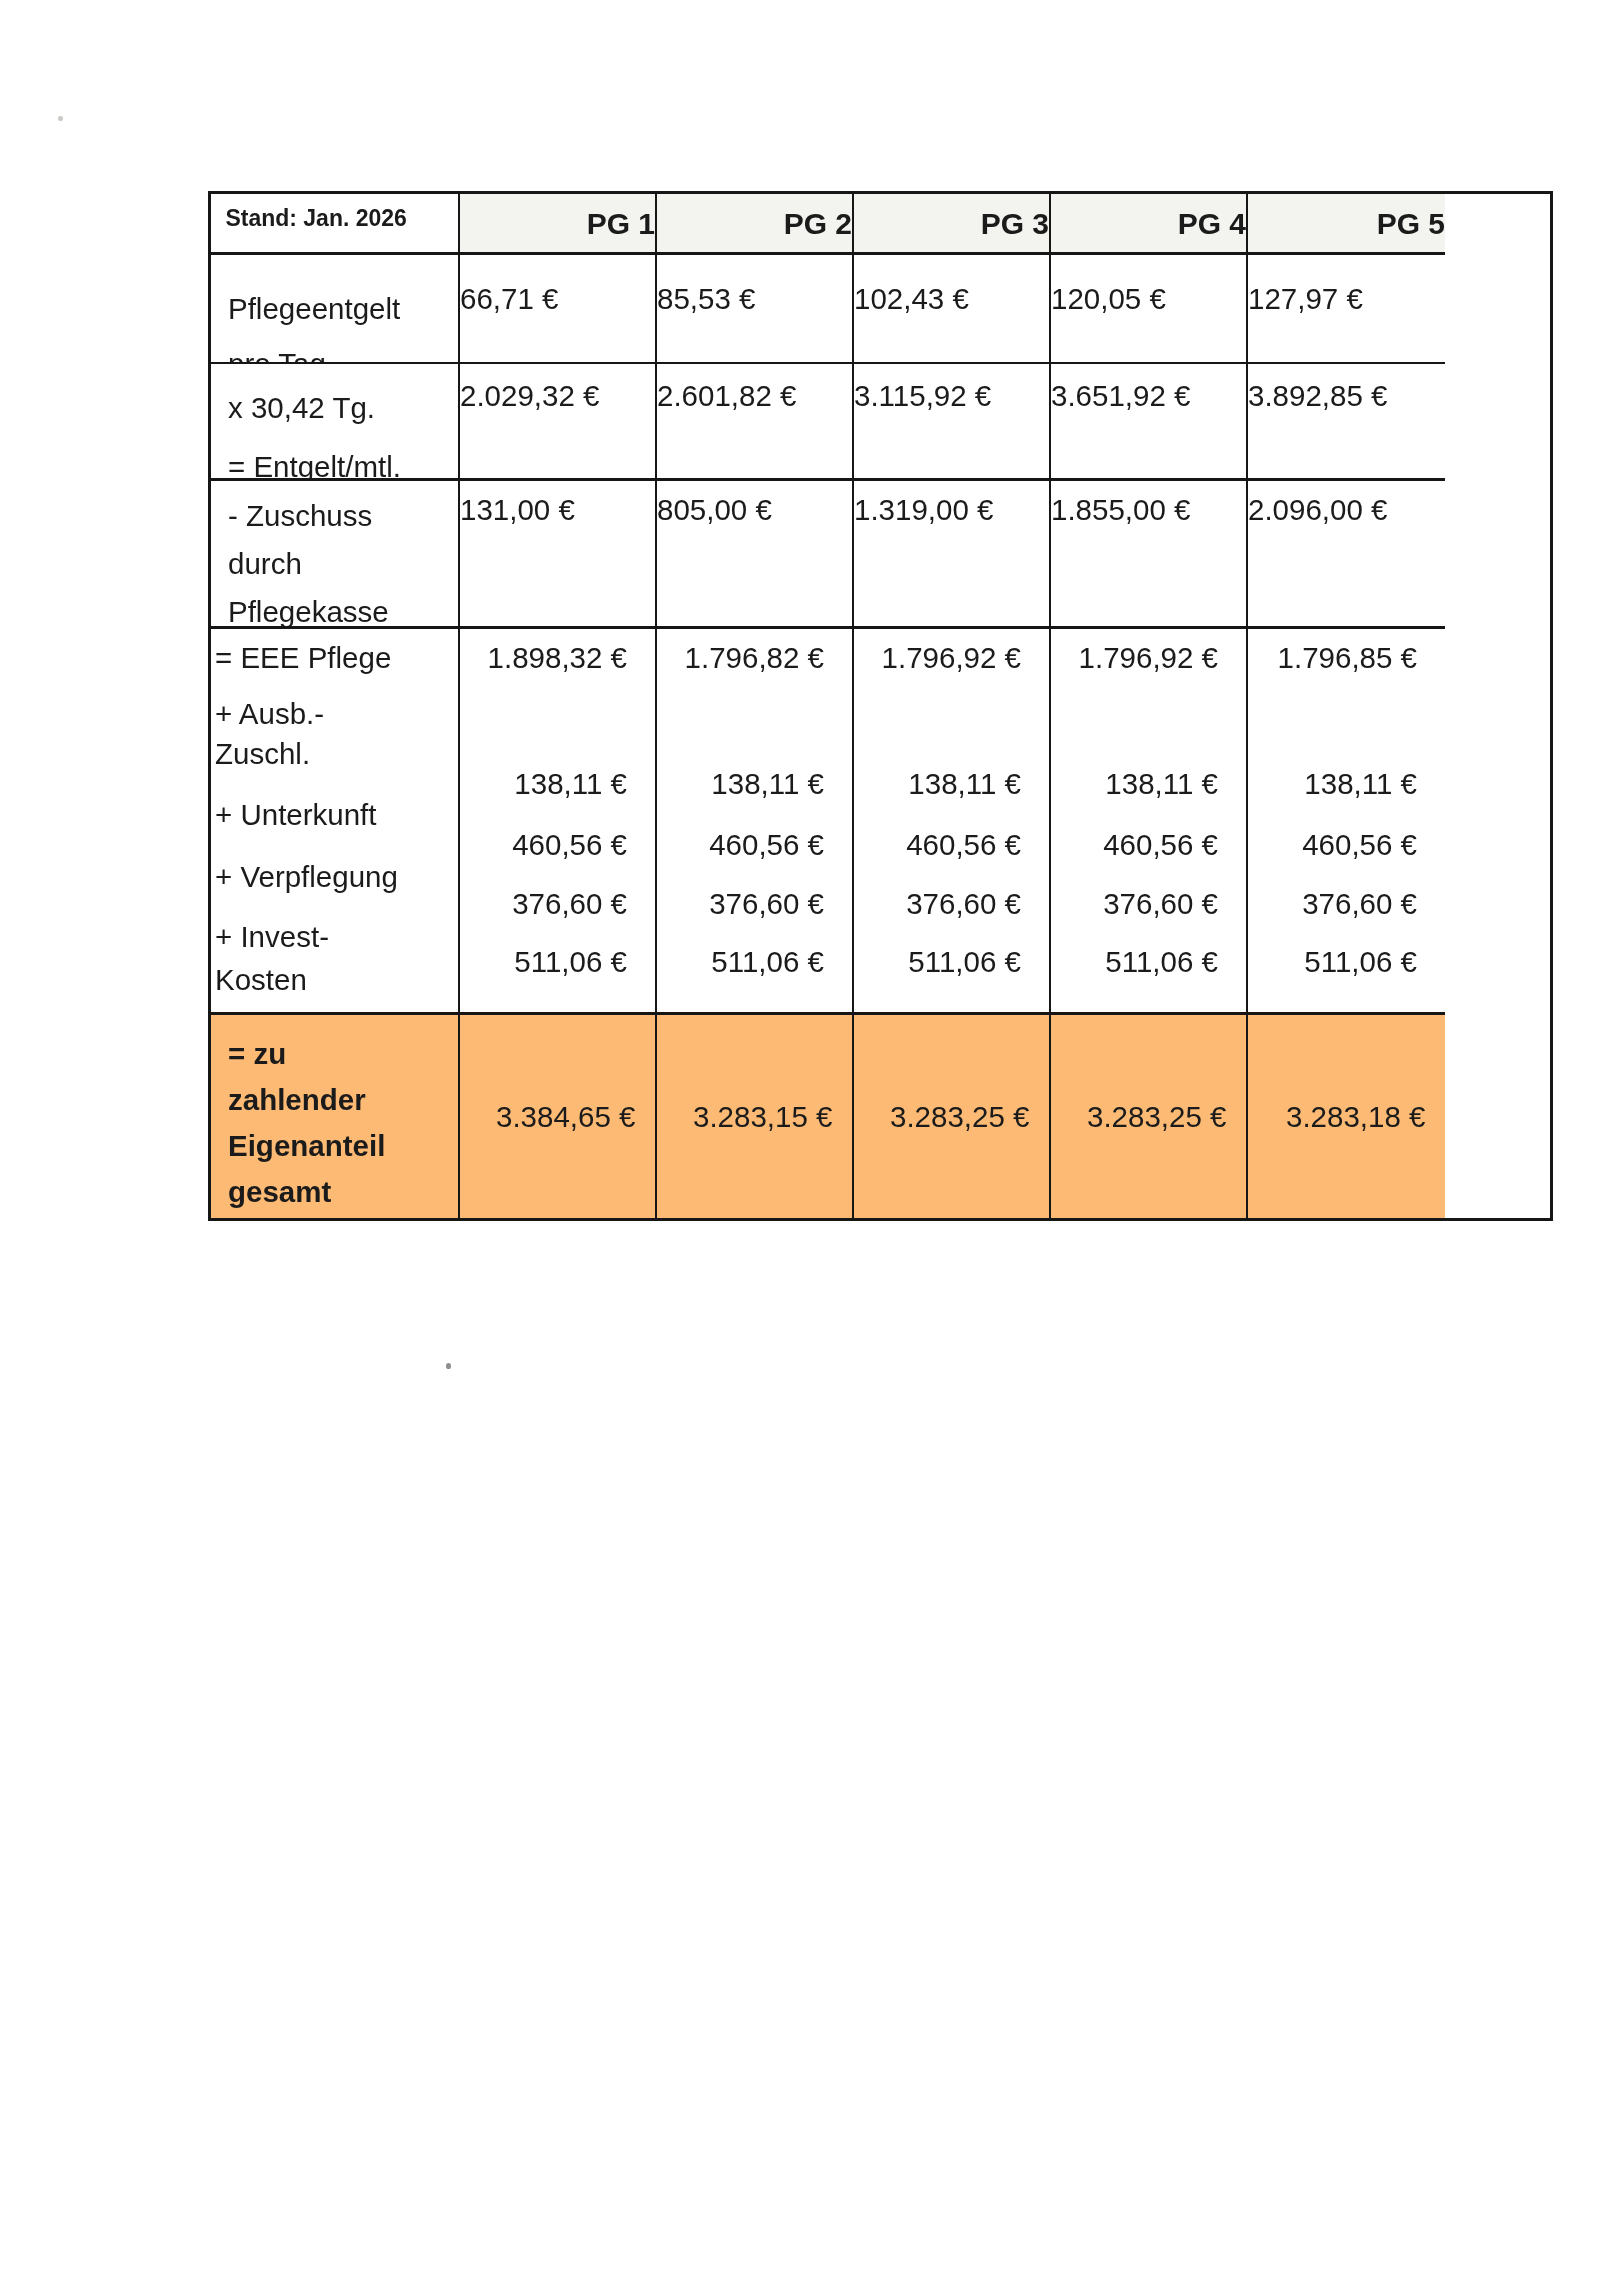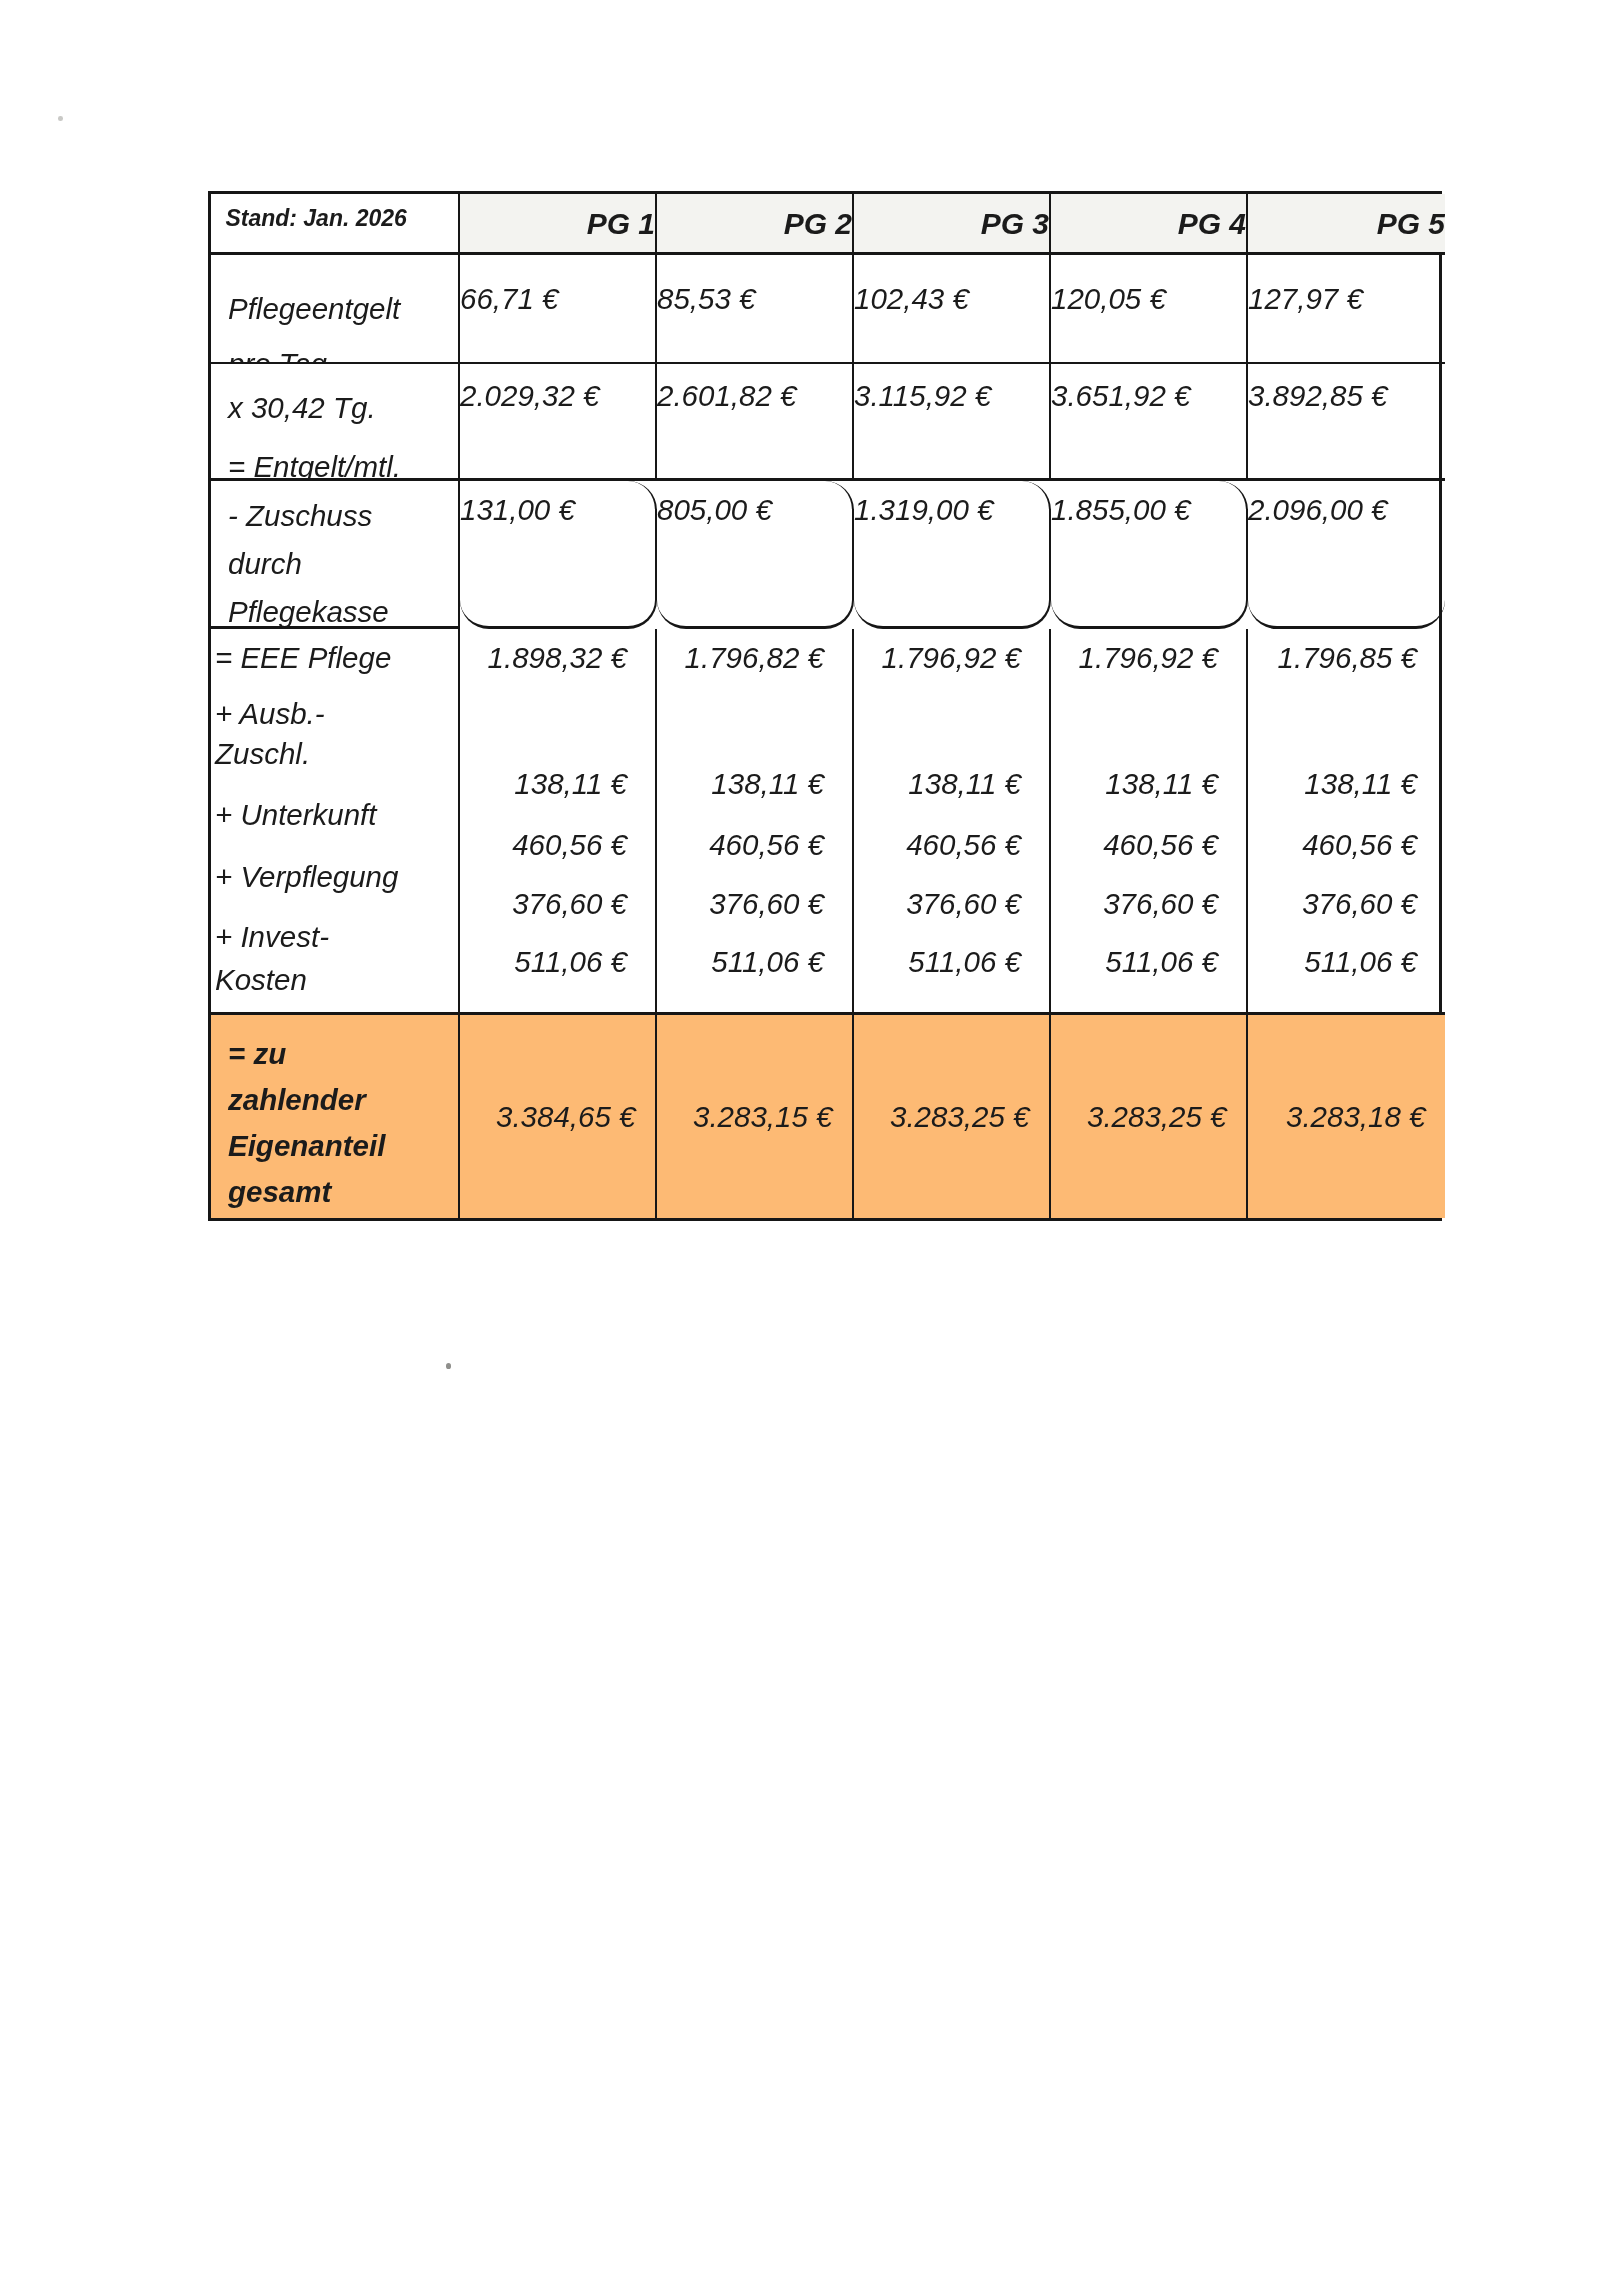--- a/index.html
+++ b/index.html
@@ -9,27 +9,26 @@
     position: relative;
     font-family: "Liberation Sans", "DejaVu Sans", sans-serif;
     color: #1b1b1b;
     overflow: hidden;
   }
 
   
   .doc-table {
     position: absolute;
     left: 208px; top: 191px;
-    width: 1234px; height: 1030px;
+    width: 1345px; height: 1030px;
     border: 3.3px solid #161616;
     display: grid;
     grid-template-columns: 249px 197px 197px 197px 197px 197px;
     grid-template-rows: 61px 109px 117px 148px 386px auto;
     background: #ffffff;
-    font-style: italic;
   }
 
   .cell {
     border-right: 2px solid #161616;
     border-bottom: 2px solid #161616;
     overflow: hidden;
     position: relative;
     font-size: 29.5px;
     line-height: 1.2;
   }
@@ -60,21 +59,21 @@
   .r1.label-cell { padding-top: 26px; }
   .r1 .lbl-line { line-height: 55px; }
   .r1.value-cell { padding-top: 26px; }
 
   .r2.label-cell { padding-top: 14.4px; }
   .r2 .lbl-line { line-height: 59px; }
   .r2.value-cell { padding-top: 14.4px; }
 
   .r3.label-cell { padding-top: 10.5px; }
   .r3 .lbl-line { line-height: 48px; }
-  .r3.value-cell { padding-top: 10.5px; border-radius: 29px; }
+  .r3.value-cell { padding-top: 10.5px; }
 
   
   .r4 { position: relative; }
   .r4 .abs-line { position: absolute; left: 0; right: 0; height: 34px; }
   .r4 .abs-label { padding-left: 4px; }
   .r4 .abs-value { text-align: right; padding-right: 28px; }
   .r4l0 { top: 10.5px; }
   .r4l1 { top: 67px; }
   .r4l2 { top: 107px; }
   .r4l3 { top: 168px; }

